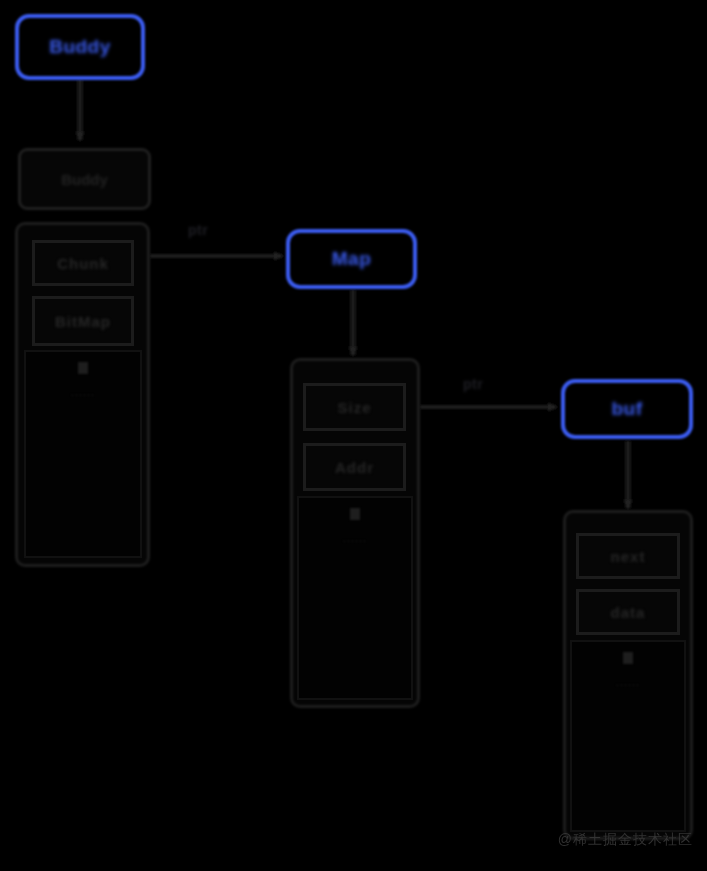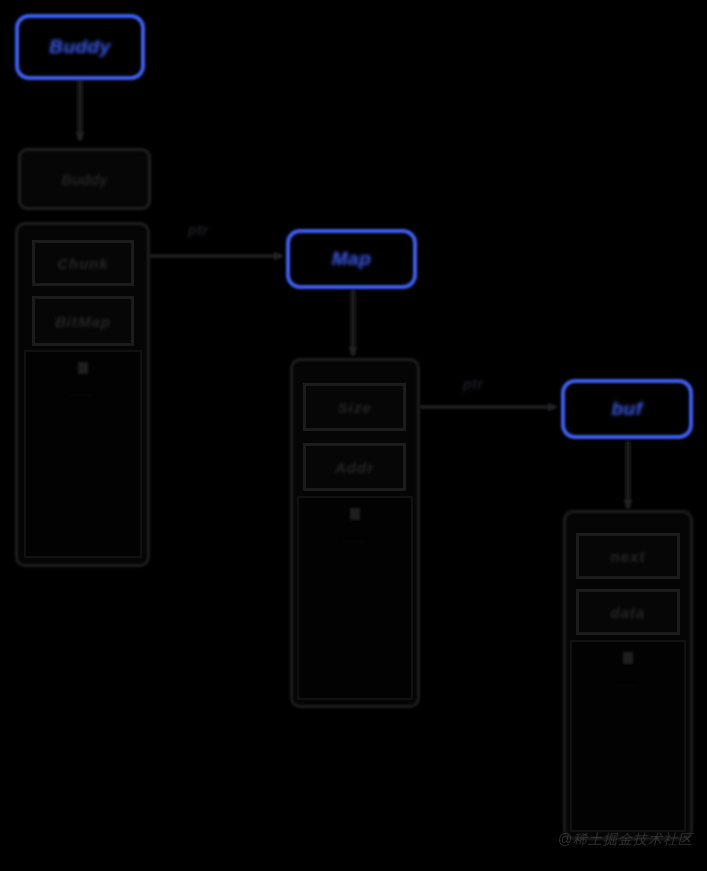--- a/index.html
+++ b/index.html
@@ -14,21 +14,20 @@
     overflow: hidden;
     font-family: "Liberation Sans", sans-serif;
     -webkit-font-smoothing: antialiased;
   }
 
   #canvas {
     position: absolute;
     inset: 0;
     width: 707px;
     height: 871px;
-    font-style: italic;
   }
 
   
   .blue-node {
     position: absolute;
     box-sizing: border-box;
     border: 4px solid var(--accent, #3b5cf0);
     border-radius: 14px;
     background: #000000;
     display: flex;

